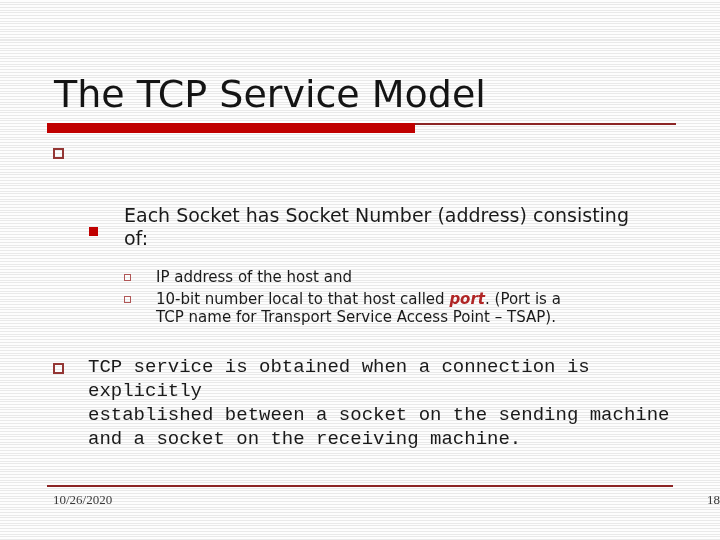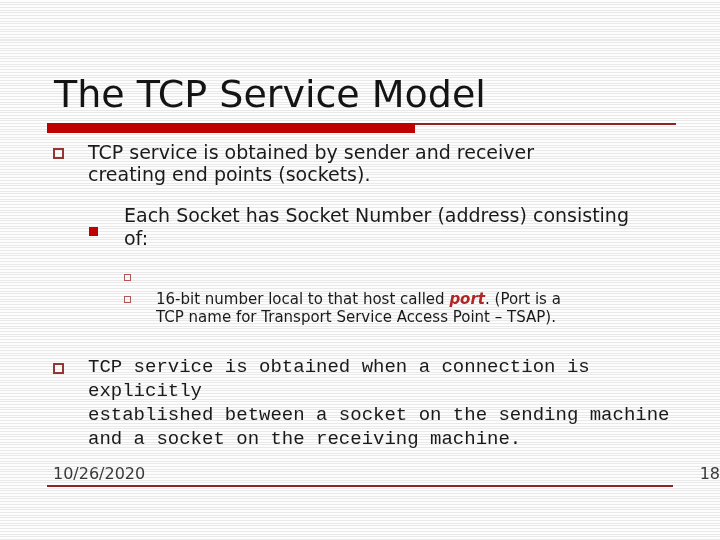--- a/index.html
+++ b/index.html
@@ -64,51 +64,51 @@
     font-weight: bold;
     font-style: italic;
   }
 
   .footer-line {
     left: 47px; top: 485px;
     width: 626px; height: 1.5px;
     background: var(--line-dark-red, #8c2525);
   }
   .footer-text {
-    top: 464px;
-    font-size: 16px;
+    top: 492px;
+    font-size: 13px;
     color: #3a3a3a;
     white-space: nowrap;
+    font-family: Liberation Serif, serif;
   }
   .footer-date { left: 53px; }
   .footer-author { left: 0; width: 720px; text-align: center; }
   .footer-page { right: 48px; margin-left: 24px; }
 </style>
 </head>
 <body>
 
 <div class="slide">
 
   <div class="abs title">The TCP Service Model</div>
 
   <div class="abs rule-thin"></div>
   <div class="abs rule-thick"></div>
 
   <div class="abs bullet-l1" style="left:53px; top:148px;"></div>
-  <div class="abs txt l1-text" style="left:88px; top:141px; width:560px;">TCP service is obtained by sender and receiver
-creating end points (sockets).</div>
 
   <div class="abs bullet-l2" style="left:89px; top:227px;"></div>
   <div class="abs txt l2-text" style="left:124px; top:204px; width:560px;">Each Socket has Socket Number (address) consisting
 of:</div>
 
   <div class="abs bullet-l3" style="left:124px; top:274px;"></div>
+  <div class="abs txt l3-text" style="left:156px; top:268px; width:520px;">IP address of the host and</div>
 
   <div class="abs bullet-l3" style="left:124px; top:296px;"></div>
-  <div class="abs txt l3-text" style="left:156px; top:290px; width:520px;"><span>16-bit number local to that host called </span><span class="port-word">port</span><span>. (Port is a
+  <div class="abs txt l3-text" style="left:156px; top:290px; width:520px;"><span>10-bit number local to that host called </span><span class="port-word">port</span><span>. (Port is a
 TCP name for Transport Service Access Point – TSAP).</span></div>
 
   <div class="abs bullet-l1" style="left:53px; top:363px;"></div>
   <div class="abs txt l1-text second" style="left:88px; top:355px; width:600px;">TCP service is obtained when a connection is explicitly
 established between a socket on the sending machine
 and a socket on the receiving machine.</div>
 
   <div class="abs footer-line"></div>
   <div class="abs footer-text footer-date">10/26/2020</div>
   <div class="abs footer-text footer-page">18</div>

